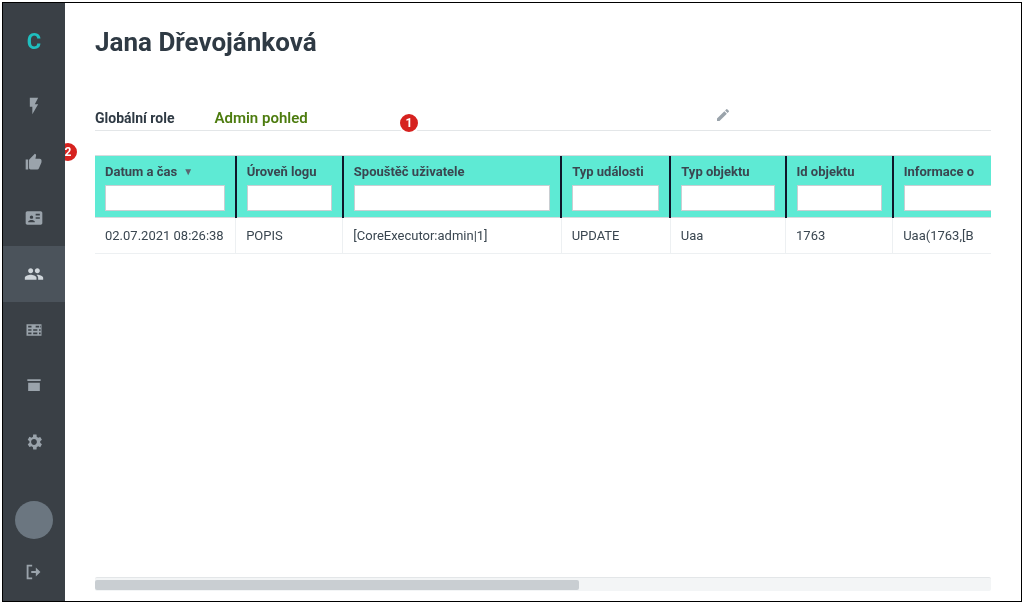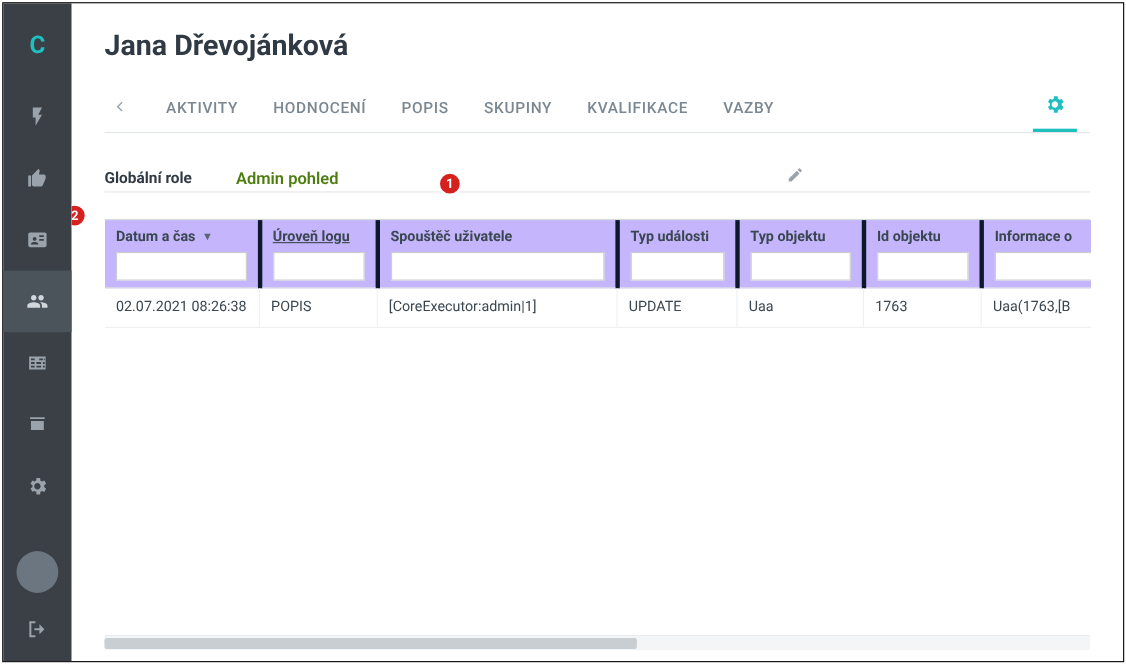--- a/index.html
+++ b/index.html
@@ -26,27 +26,27 @@
 .tabs .gear svg { width: 20px; height: 20px; fill: currentColor; }
 .content { padding: 24px 30px 0 30px; position: relative; flex: 1; display: flex; flex-direction: column; overflow: hidden; }
 .role-row { display: flex; align-items: center; gap: 24px; padding-bottom: 3px; border-bottom: 1px solid #e3e6e8; margin-bottom: 24px; position: relative; }
 .role-label { font-size: 14px; font-weight: 700; color: #2f3a44; }
 .role-value { font-size: 15px; font-weight: 600; color: #4d7c0f; margin-left: 16px; }
 .edit-pencil { position: absolute; left: 620px; top: -2px; color: #9aa3ab; cursor: pointer; }
 .edit-pencil svg { width: 16px; height: 16px; fill: currentColor; }
 .callout { position: absolute; width: 22px; height: 22px; border-radius: 50%; background: #d6221f; border: 2px solid #fff; color: #fff; font-size: 12px; font-weight: 700; display: flex; align-items: center; justify-content: center; z-index: 10; }
 .table-wrap { flex: 1; overflow: auto; position: relative; border-top: 1px solid #d7dbde; }
 .table { min-width: 920px; border-collapse: collapse; }
-.table th { background: #c4b5fd; text-align: left; font-size: 13px; font-weight: 700; color: #3a4650; padding: 8px 10px 6px 10px; border-right: 4px solid #0f172a; border-bottom: 1px solid #d7dbde; vertical-align: top; }
+.table th { background: #5eead4; text-align: left; font-size: 13px; font-weight: 700; color: #3a4650; padding: 8px 10px 6px 10px; border-right: 2px solid #0f172a; border-bottom: 1px solid #d7dbde; vertical-align: top; }
 .table th .th-label { display: flex; align-items: center; gap: 6px; margin-bottom: 6px; white-space: nowrap; }
 .table th input { width: 100%; height: 26px; border: 1px solid #c9ced2; background: #fff; padding: 0 6px; font-size: 12px; }
 .sort-icon { font-size: 10px; color: #5a6670; }
 .table td { padding: 10px 10px; font-size: 13px; color: #3a4650; border-right: 1px solid #edf0f2; border-bottom: 1px solid #edf0f2; white-space: nowrap; }
 .col-date { width: 136px; }
-.col-level { width: 106px; text-decoration: underline; }
+.col-level { width: 106px; }
 .col-trigger { width: 216px; }
 .col-event { width: 108px; }
 .col-objtype { width: 114px; }
 .col-objid { width: 106px; }
 .col-info { width: 120px; }
 .hscroll { height: 14px; background: #f3f5f6; border-top: 1px solid #e3e6e8; margin: 0 30px 10px 30px; position: relative; border-radius: 2px; }
 .hscroll .thumb { position: absolute; top: 2px; left: 0; height: 10px; width: 54%; background: #c9ced2; border-radius: 2px; }
 </style>
 </head>
 <body>
@@ -94,39 +94,20 @@
     <div class="logout">
       <svg viewBox="0 0 24 24">
           <path d="M4 4h6v2H6v12h4v2H4V4zm10 3l5 5-5 5v-4H9v-2h5V7z"></path>
         </svg>
     </div>
   </div>
 
   <div class="main">
     <div class="header">
       <h1 class="page-title">Jana Dřevojánková</h1>
-      <div class="tabs">
-        <div class="back">
-          <svg viewBox="0 0 24 24">
-              <polyline points="15 18 9 12 15 6"></polyline>
-            </svg>
-        </div>
-        <div class="tab">AKTIVITY</div>
-        <div class="tab">HODNOCENÍ</div>
-        <div class="tab">POPIS</div>
-        <div class="tab">SKUPINY</div>
-        <div class="tab">KVALIFIKACE</div>
-        <div class="tab">VAZBY</div>
-        <div class="tab-spacer"></div>
-        <div class="gear">
-          <svg viewBox="0 0 24 24">
-              <path d="M19.4 13l.1-1-.1-1 2.1-1.6-2-3.5-2.5 1c-.5-.4-1.1-.7-1.7-.9L15 3h-4l-.3 2.9c-.6.2-1.2.5-1.7.9l-2.5-1-2 3.5L6.6 11l-.1 1 .1 1-2.1 1.6 2 3.5 2.5-1c.5.4 1.1.7 1.7.9L11 21h4l.3-2.9c.6-.2 1.2-.5 1.7-.9l2.5 1 2-3.5L19.4 13zM12 15.5c-1.9 0-3.5-1.6-3.5-3.5s1.6-3.5 3.5-3.5 3.5 1.6 3.5 3.5-1.6 3.5-3.5 3.5z"></path>
-            </svg>
-        </div>
-      </div>
     </div>
 
     <div class="content">
       <div class="role-row">
         <span class="role-label">Globální role</span>
         <span class="role-value">Admin pohled</span>
         <div class="callout" style="left:303px; top:3px;">1</div>
         <div class="edit-pencil">
           <svg viewBox="0 0 24 24">
               <path d="M3 17.25V21h3.75L17.81 9.94l-3.75-3.75L3 17.25zM20.71 7.04a1 1 0 000-1.41l-2.34-2.34a1 1 0 00-1.41 0l-1.83 1.83 3.75 3.75 1.83-1.83z"></path>

